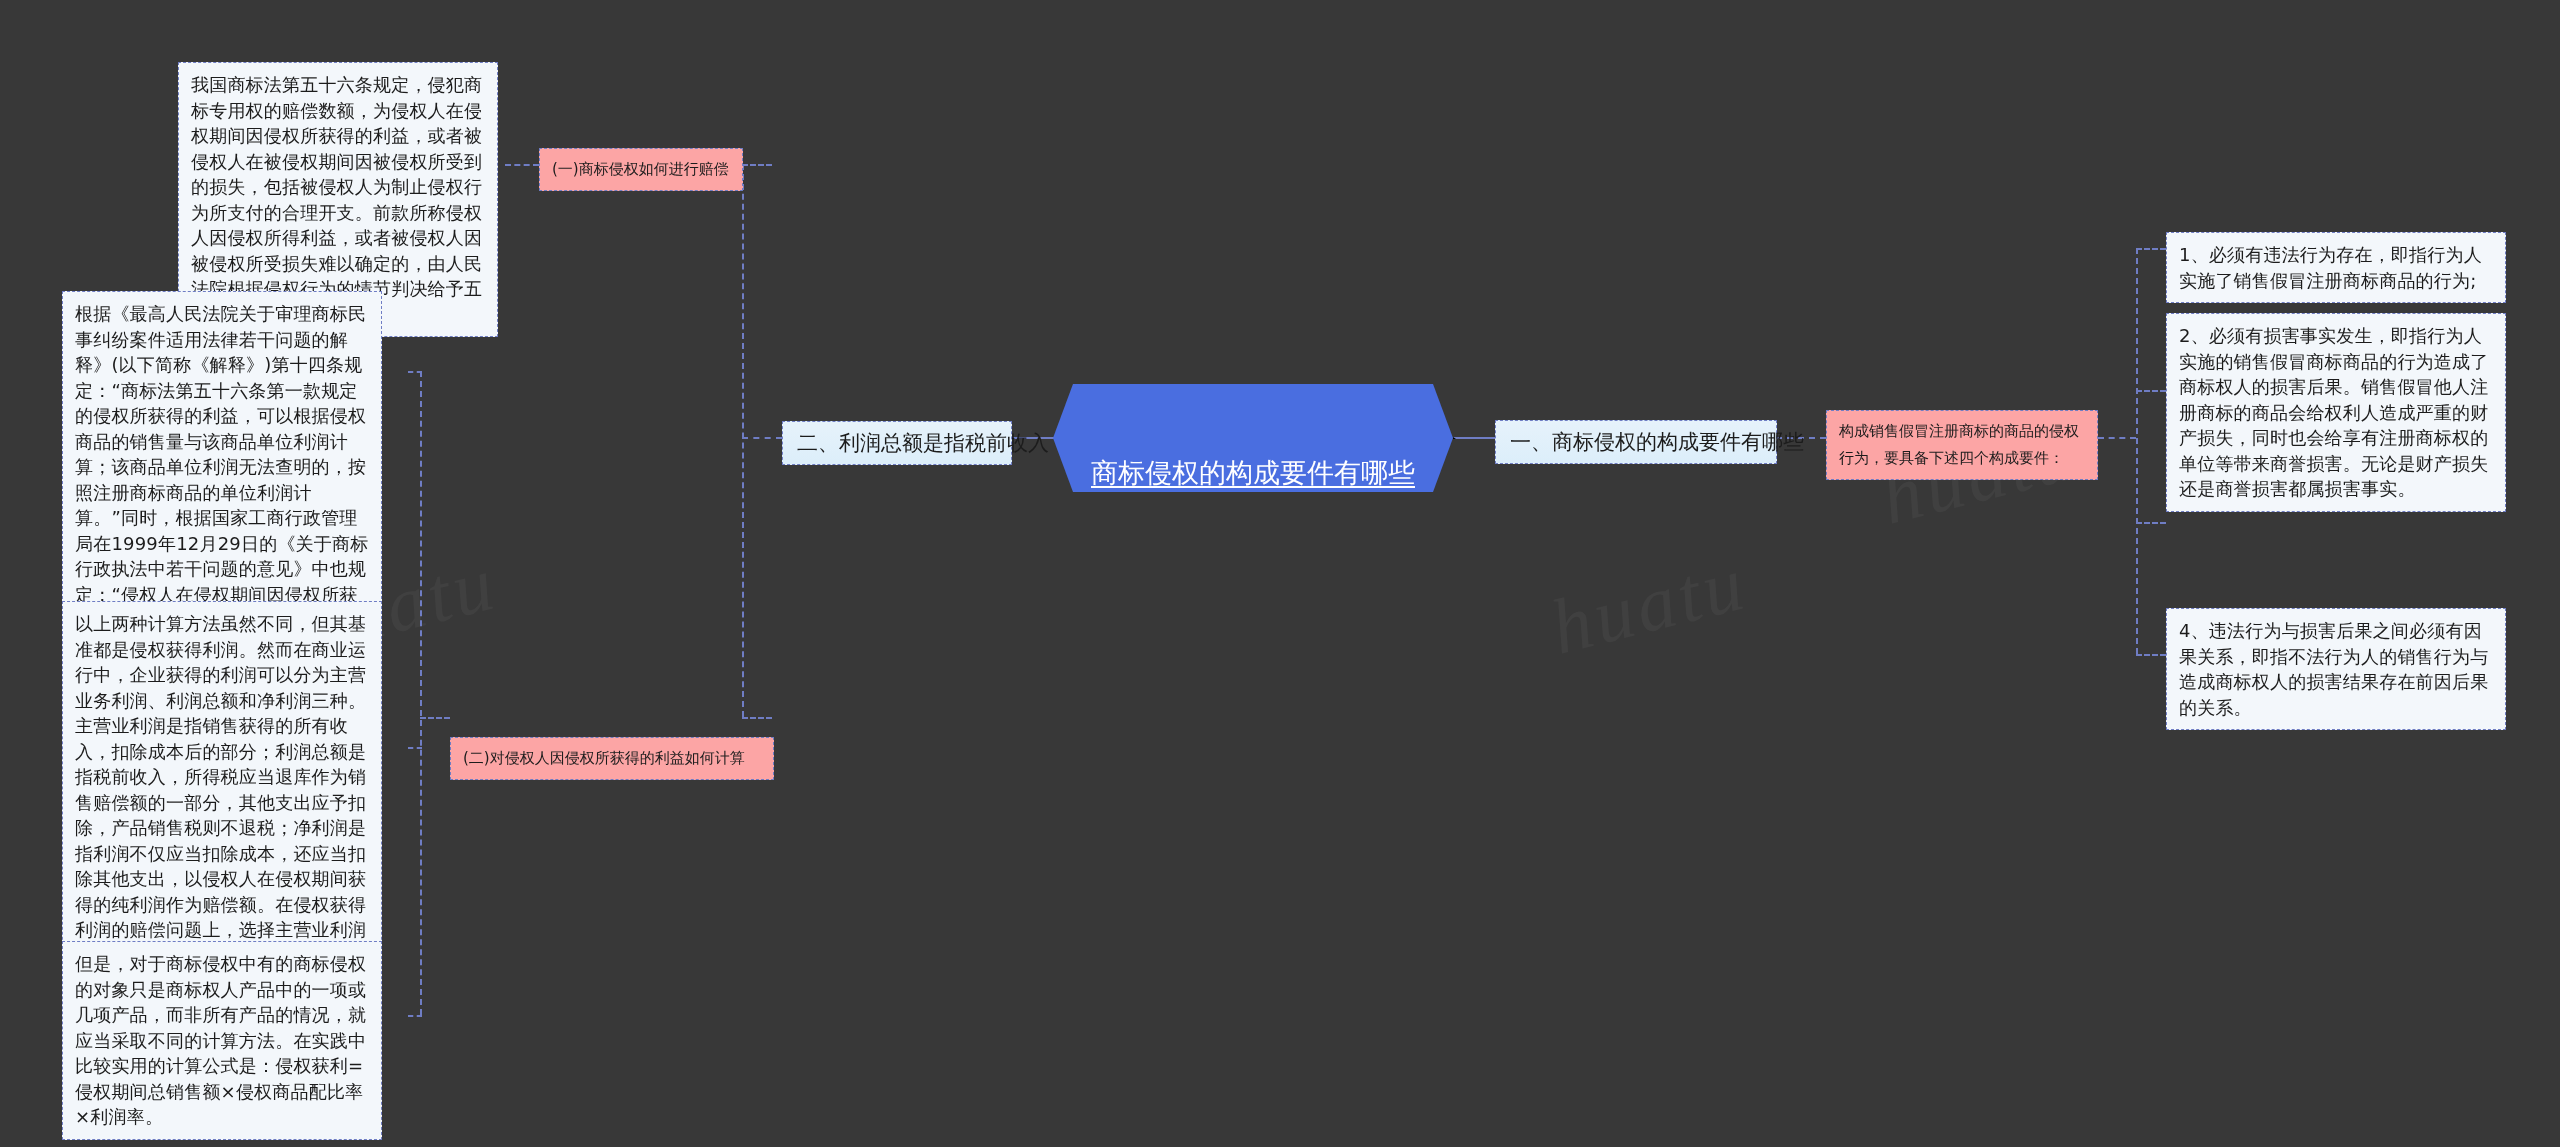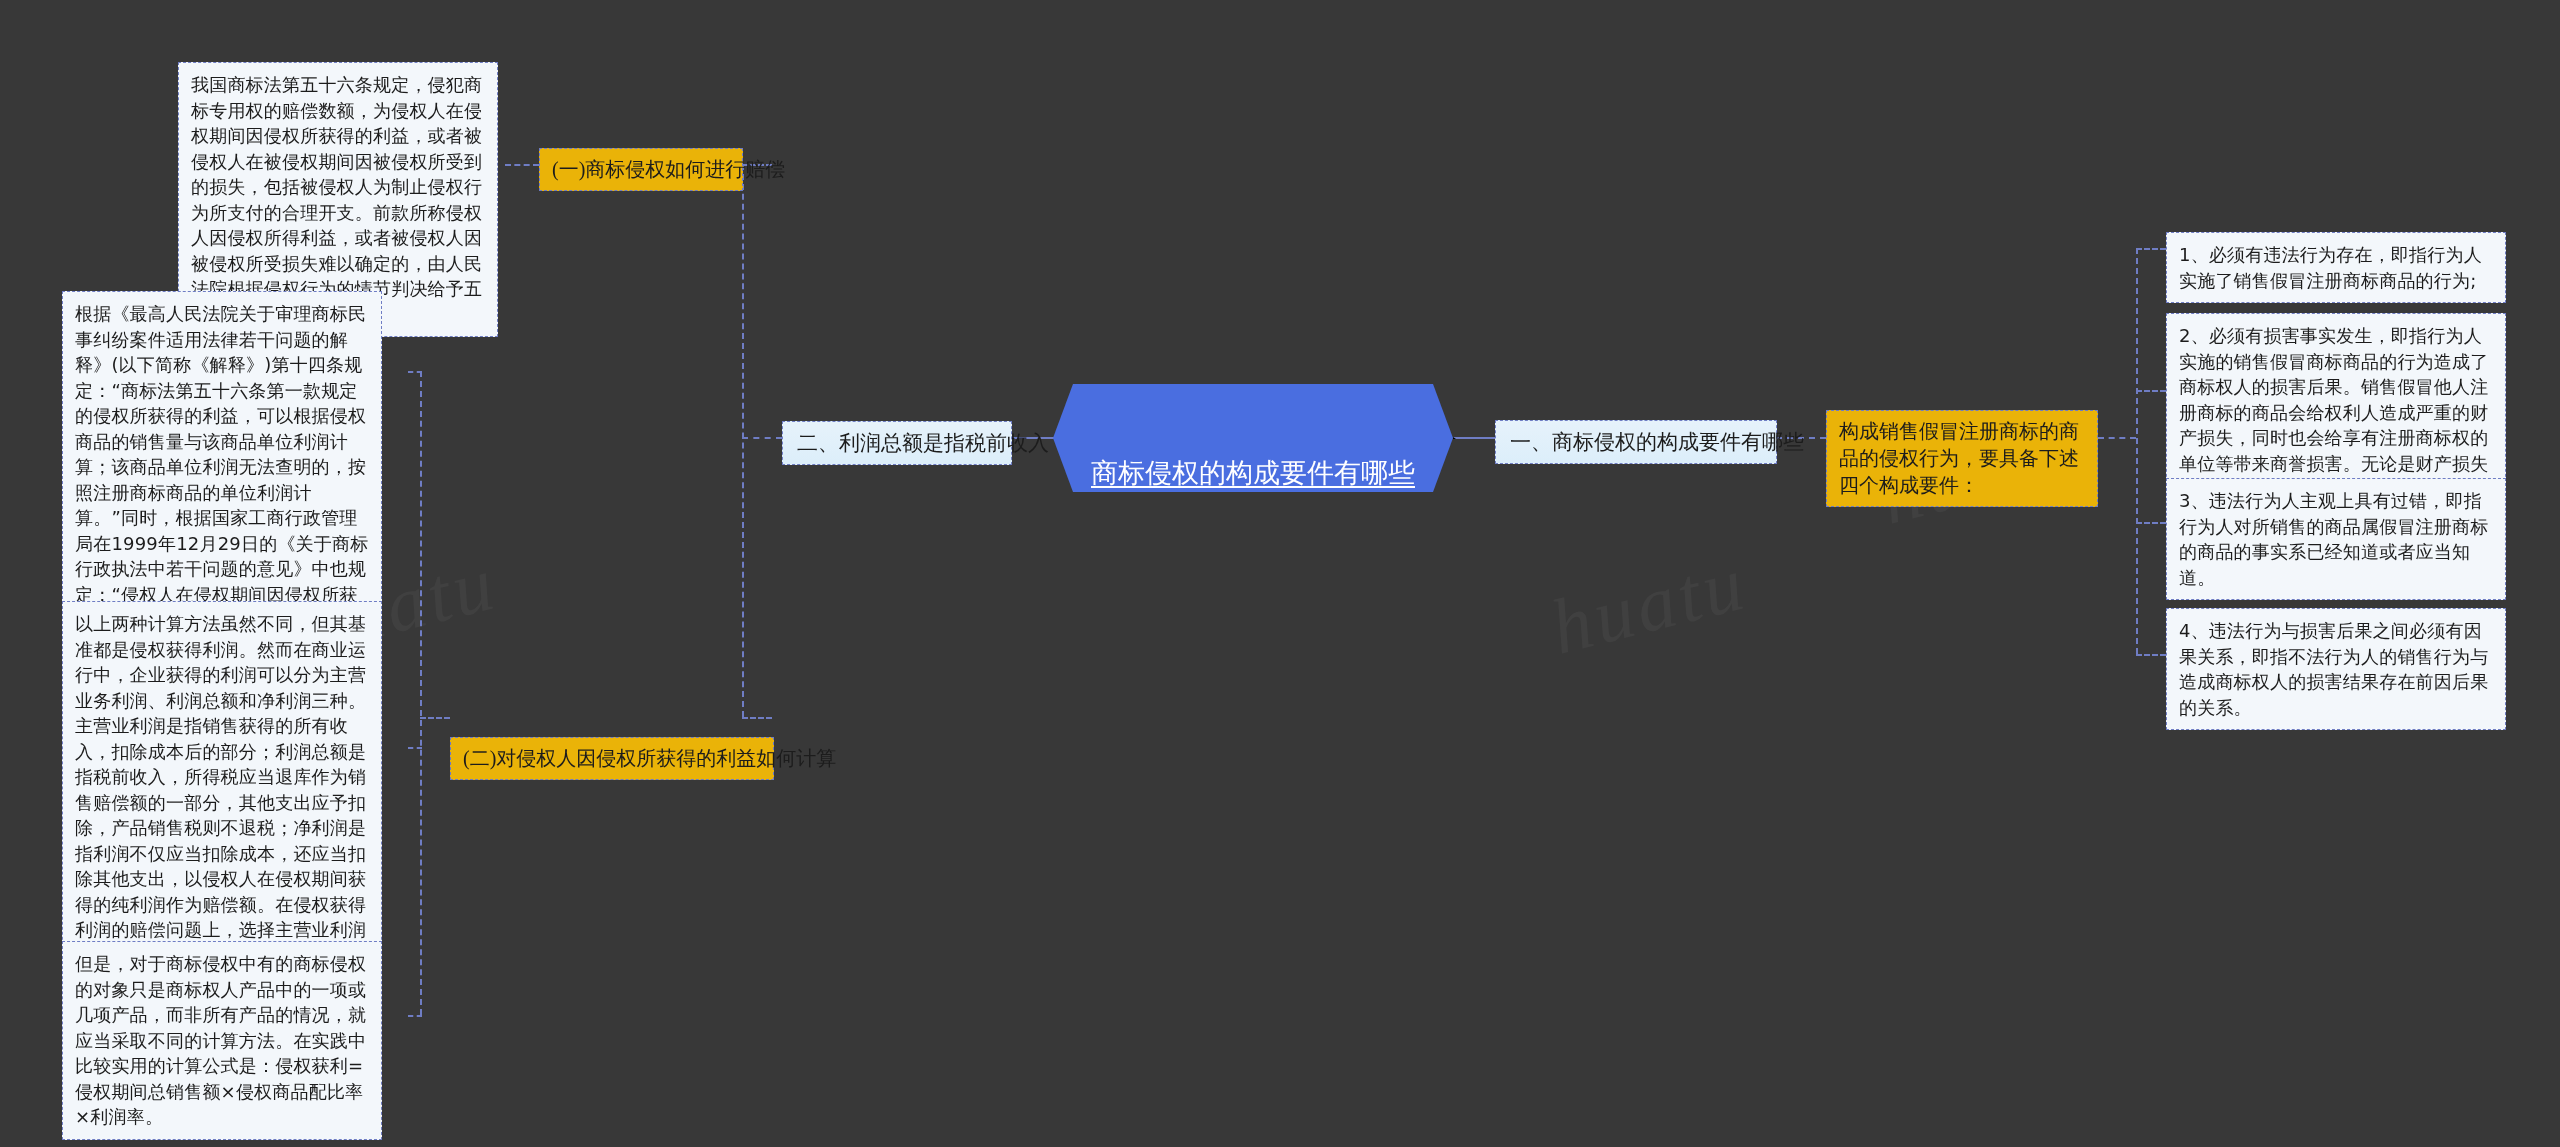--- a/index.html
+++ b/index.html
@@ -86,25 +86,24 @@
     white-space: normal;
   }
   .node.l1 {
     background: linear-gradient(180deg, #e6f2fb 0%, #dceefa 100%);
     font-size: 21px;
     line-height: 30px;
     padding: 6px 14px;
     white-space: nowrap;
   }
   .node.l2 {
-    background: #eab308;
-    font-size: 20px;
+    background: #fca5a5;
+    font-size: 15px;
     line-height: 27px;
     white-space: nowrap;
-    font-family: Liberation Serif, serif;
   }
   .node.leaf {
     background: #f3f7fb;
     font-size: 18px;
     line-height: 25.5px;
     padding: 9px 12px;
     letter-spacing: 0.2px;
   }
 </style>
 </head>
@@ -156,23 +155,20 @@
   </div>
 
   <div class="node leaf" style="left:2166px; top:232px; width:340px;">
     <span>1、必须有违法行为存在，即指行为人实施了销售假冒注册商标商品的行为;</span>
   </div>
 
   <div class="node leaf" style="left:2166px; top:313px; width:340px;">
     <span>2、必须有损害事实发生，即指行为人实施的销售假冒商标商品的行为造成了商标权人的损害后果。销售假冒他人注册商标的商品会给权利人造成严重的财产损失，同时也会给享有注册商标权的单位等带来商誉损害。无论是财产损失还是商誉损害都属损害事实。</span>
   </div>
 
-  <div class="node leaf" style="left:2166px; top:478px; width:340px;">
-    <span>3、违法行为人主观上具有过错，即指行为人对所销售的商品属假冒注册商标的商品的事实系已经知道或者应当知道。</span>
-  </div>
 
   <div class="node leaf" style="left:2166px; top:608px; width:340px;">
     <span>4、违法行为与损害后果之间必须有因果关系，即指不法行为人的销售行为与造成商标权人的损害结果存在前因后果的关系。</span>
   </div>
 
   <div class="node l1" style="left:782px; top:421px; width:230px;">
     <span>二、利润总额是指税前收入</span>
   </div>
 
   <div class="node l2" style="left:539px; top:148px; width:204px;">

